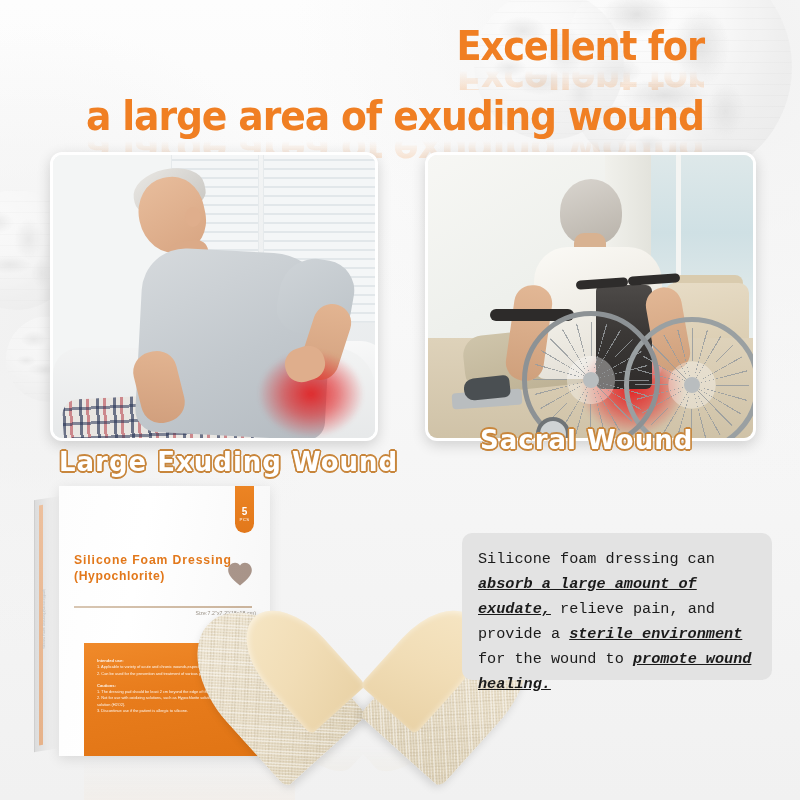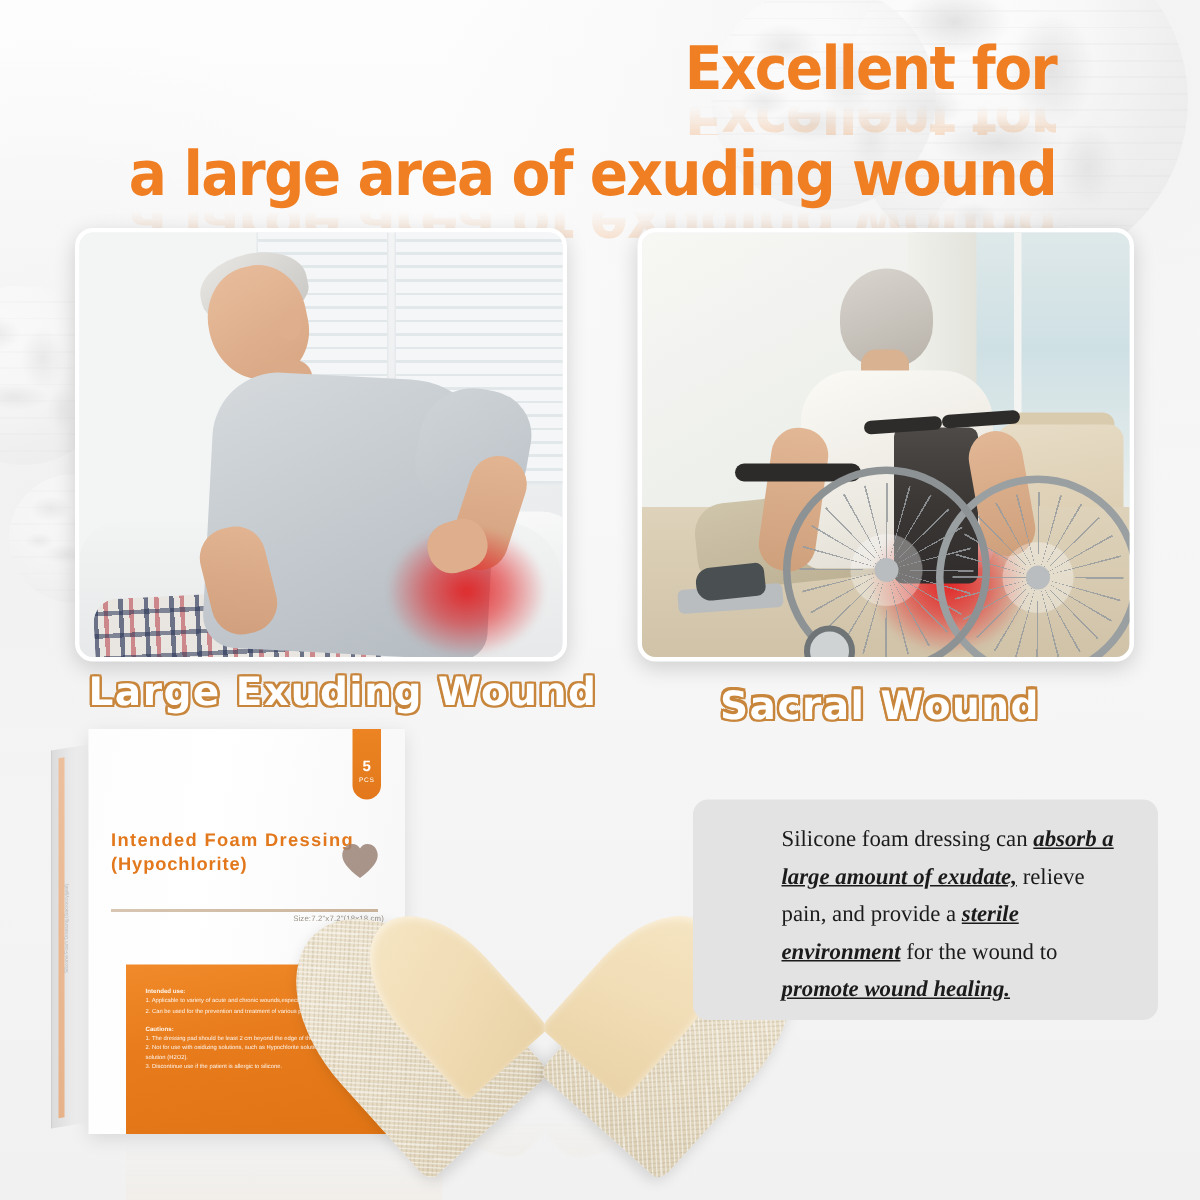--- a/index.html
+++ b/index.html
@@ -330,21 +330,21 @@
     letter-spacing: 1px;
     color: #ffffff;
     text-shadow:
       -1.4px -1.4px 0 #c8863c, 1.4px -1.4px 0 #c8863c,
       -1.4px  1.4px 0 #c8863c, 1.4px  1.4px 0 #c8863c,
        0 -1.6px 0 #c8863c, 0 1.6px 0 #c8863c,
       -1.6px 0 0 #c8863c, 1.6px 0 0 #c8863c;
     white-space: nowrap;
   }
   #caption-left  { left: 59px;  top: 447px; }
-  #caption-right { left: 480px; top: 456px; }
+  #caption-right { left: 480px; top: 425px; }
 
   
   #product-box {
     position: absolute;
     left: 34px;
     top: 486px;
     width: 236px;
     height: 270px;
   }
   #box-side {
@@ -493,25 +493,24 @@
     left: 462px;
     top: 533px;
     width: 310px;
     height: 147px;
     background: #e3e3e3;
     border-radius: 10px;
     box-sizing: border-box;
     padding: 14px 16px;
   }
   #description-text {
-    font-family: Liberation Serif, serif;
+    font-family: Liberation Mono, monospace;
     font-size: 15.2px;
     line-height: 25px;
     color: #1b1b1b;
-    margin-left: 43px;
   }
   #description-text em {
     font-style: italic;
     font-weight: 700;
     text-decoration: underline;
   }
 </style>
 </head>
 <body>
 
@@ -597,21 +596,21 @@
     <div id="box-side">
       <div id="box-side-stripe"></div>
       <div id="box-side-text">Silicone Foam Dressing (Sacroccygeal)</div>
     </div>
     <div id="box-top-face"></div>
     <div id="box-front">
       <div id="box-pcs-tab">
         <div id="box-pcs-count">5</div>
         <div id="box-pcs-unit">PCS</div>
       </div>
-      <div id="box-title-1">Intended Foam Dressing</div>
+      <div id="box-title-1">Silicone Foam Dressing</div>
       <div id="box-title-2">(Hypochlorite)</div>
       <svg id="box-heart-icon" viewBox="0 0 32 32">
         <path d="M16 29 C6 21.5 2.5 16.5 2.5 11.5 C2.5 6.5 6.2 3 10.3 3 C12.9 3 15 4.5 16 6.4 C17 4.5 19.1 3 21.7 3 C25.8 3 29.5 6.5 29.5 11.5 C29.5 16.5 26 21.5 16 29 Z" fill="#9a8275" opacity="0.85"></path>
       </svg>
       <div id="box-rule"></div>
       <div id="box-size-text">Size:7.2"x7.2"(18x18 cm)</div>
       <div id="box-orange-panel">
         <div id="box-fineprint">
           <div class="fp-heading">Intended use:</div>
           <div class="fp-item">1. Applicable to variety of acute and chronic wounds,especially highly exudating wounds.</div>

